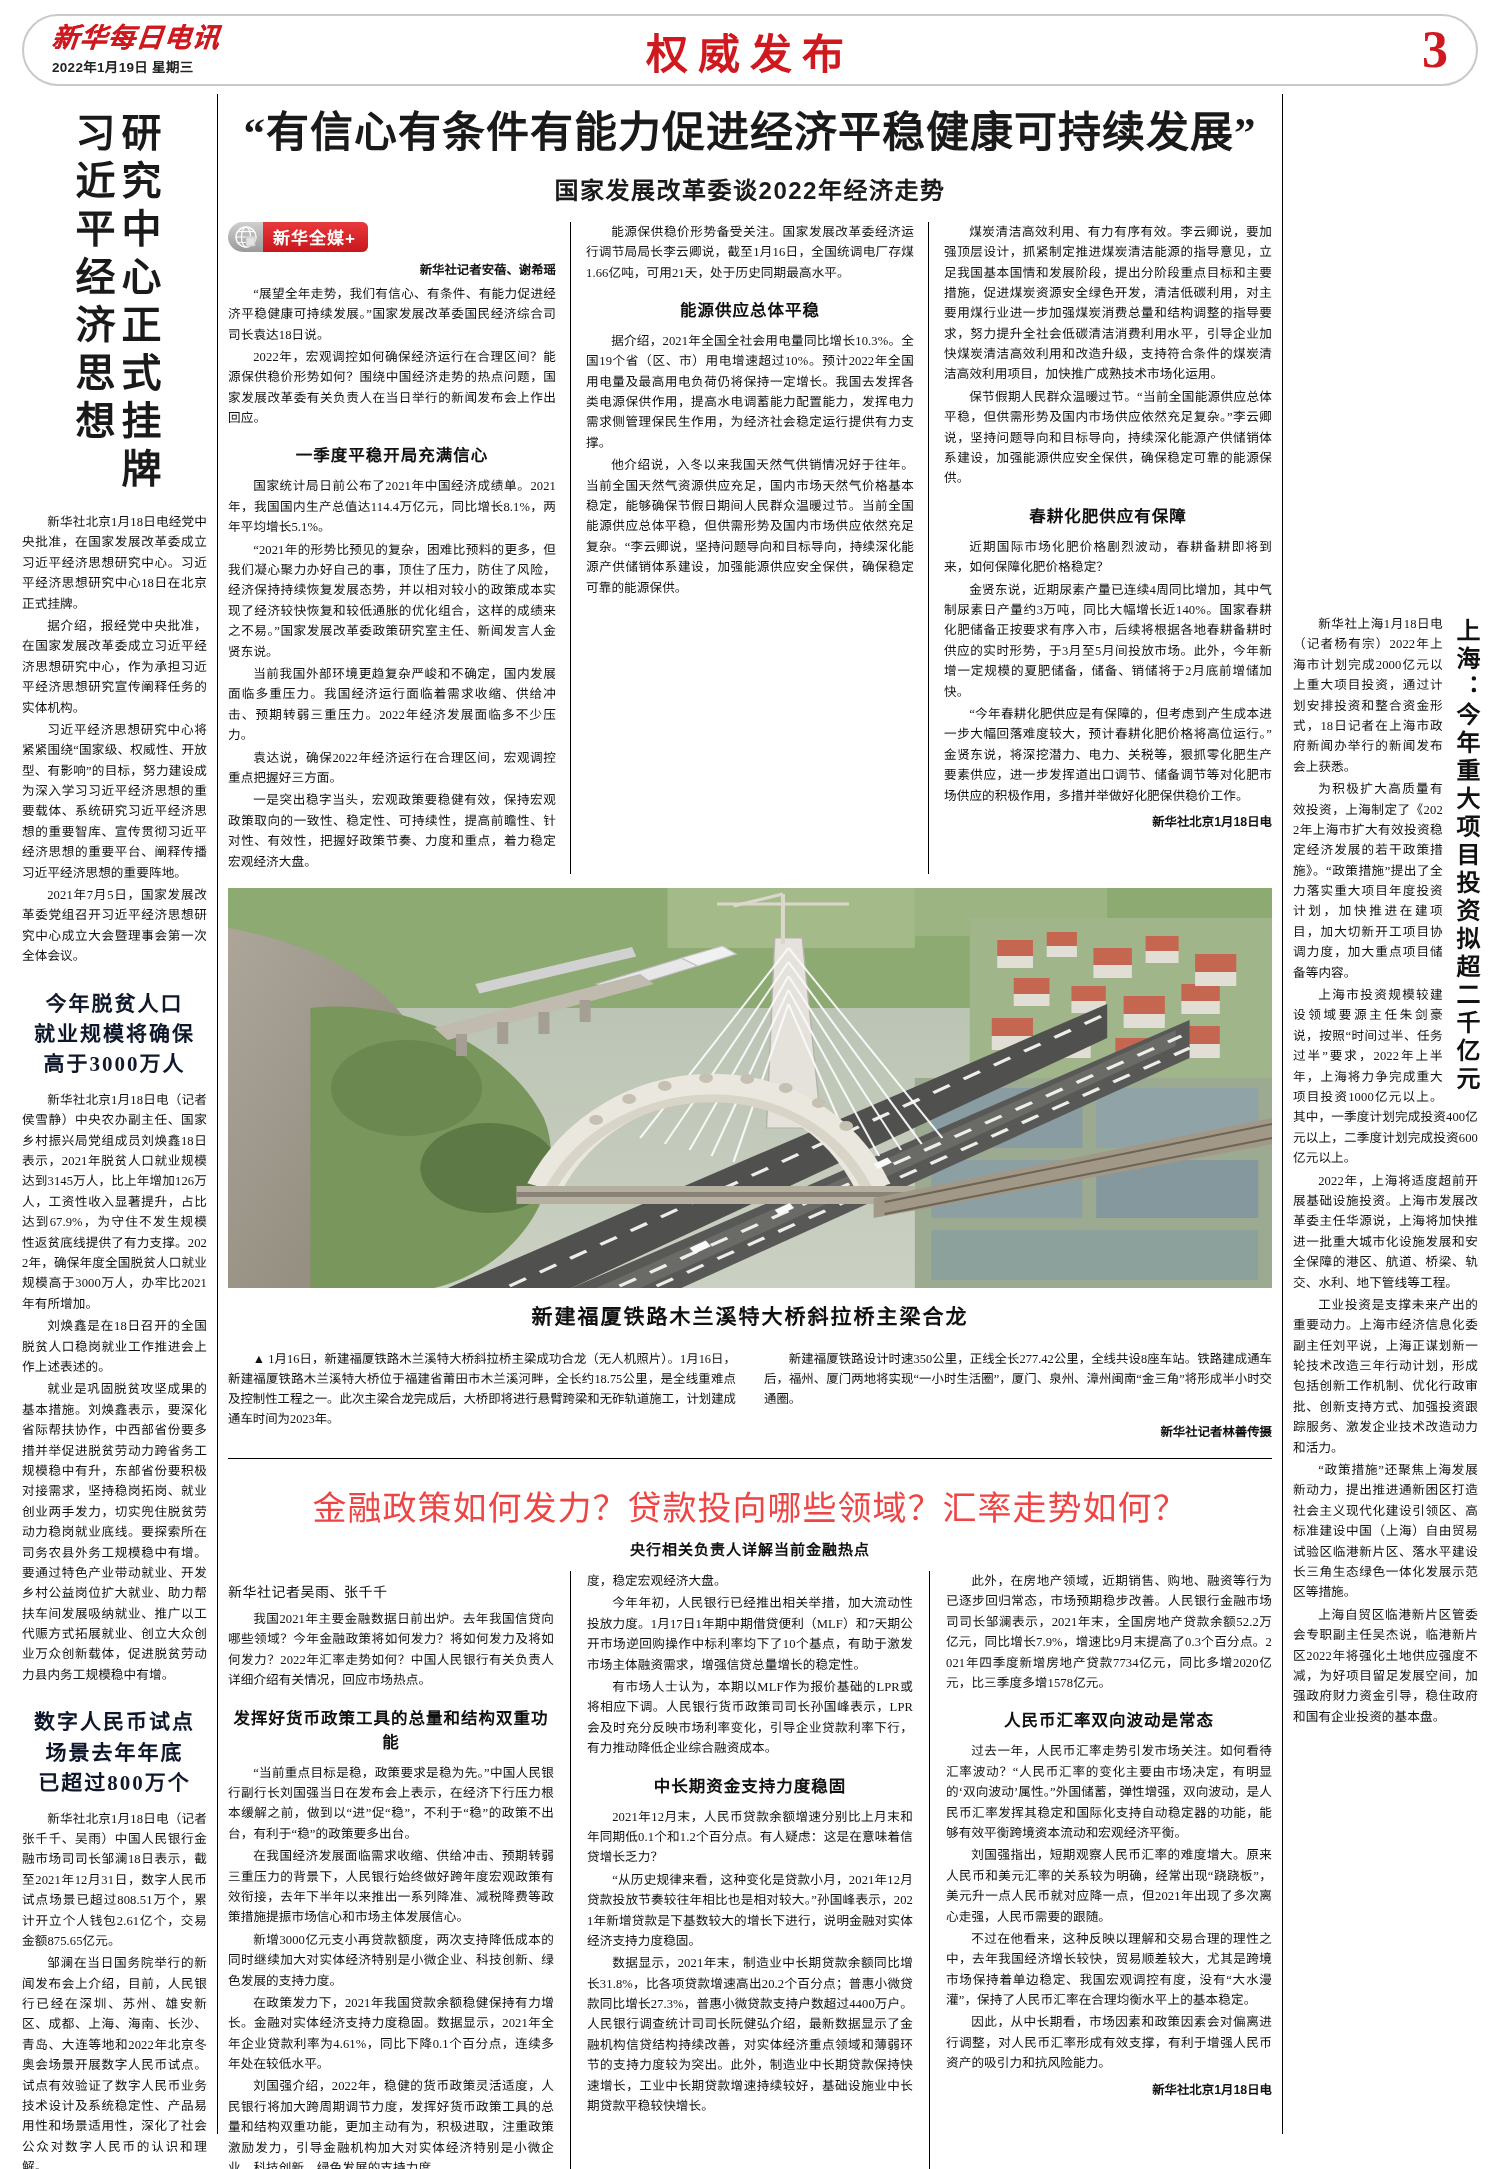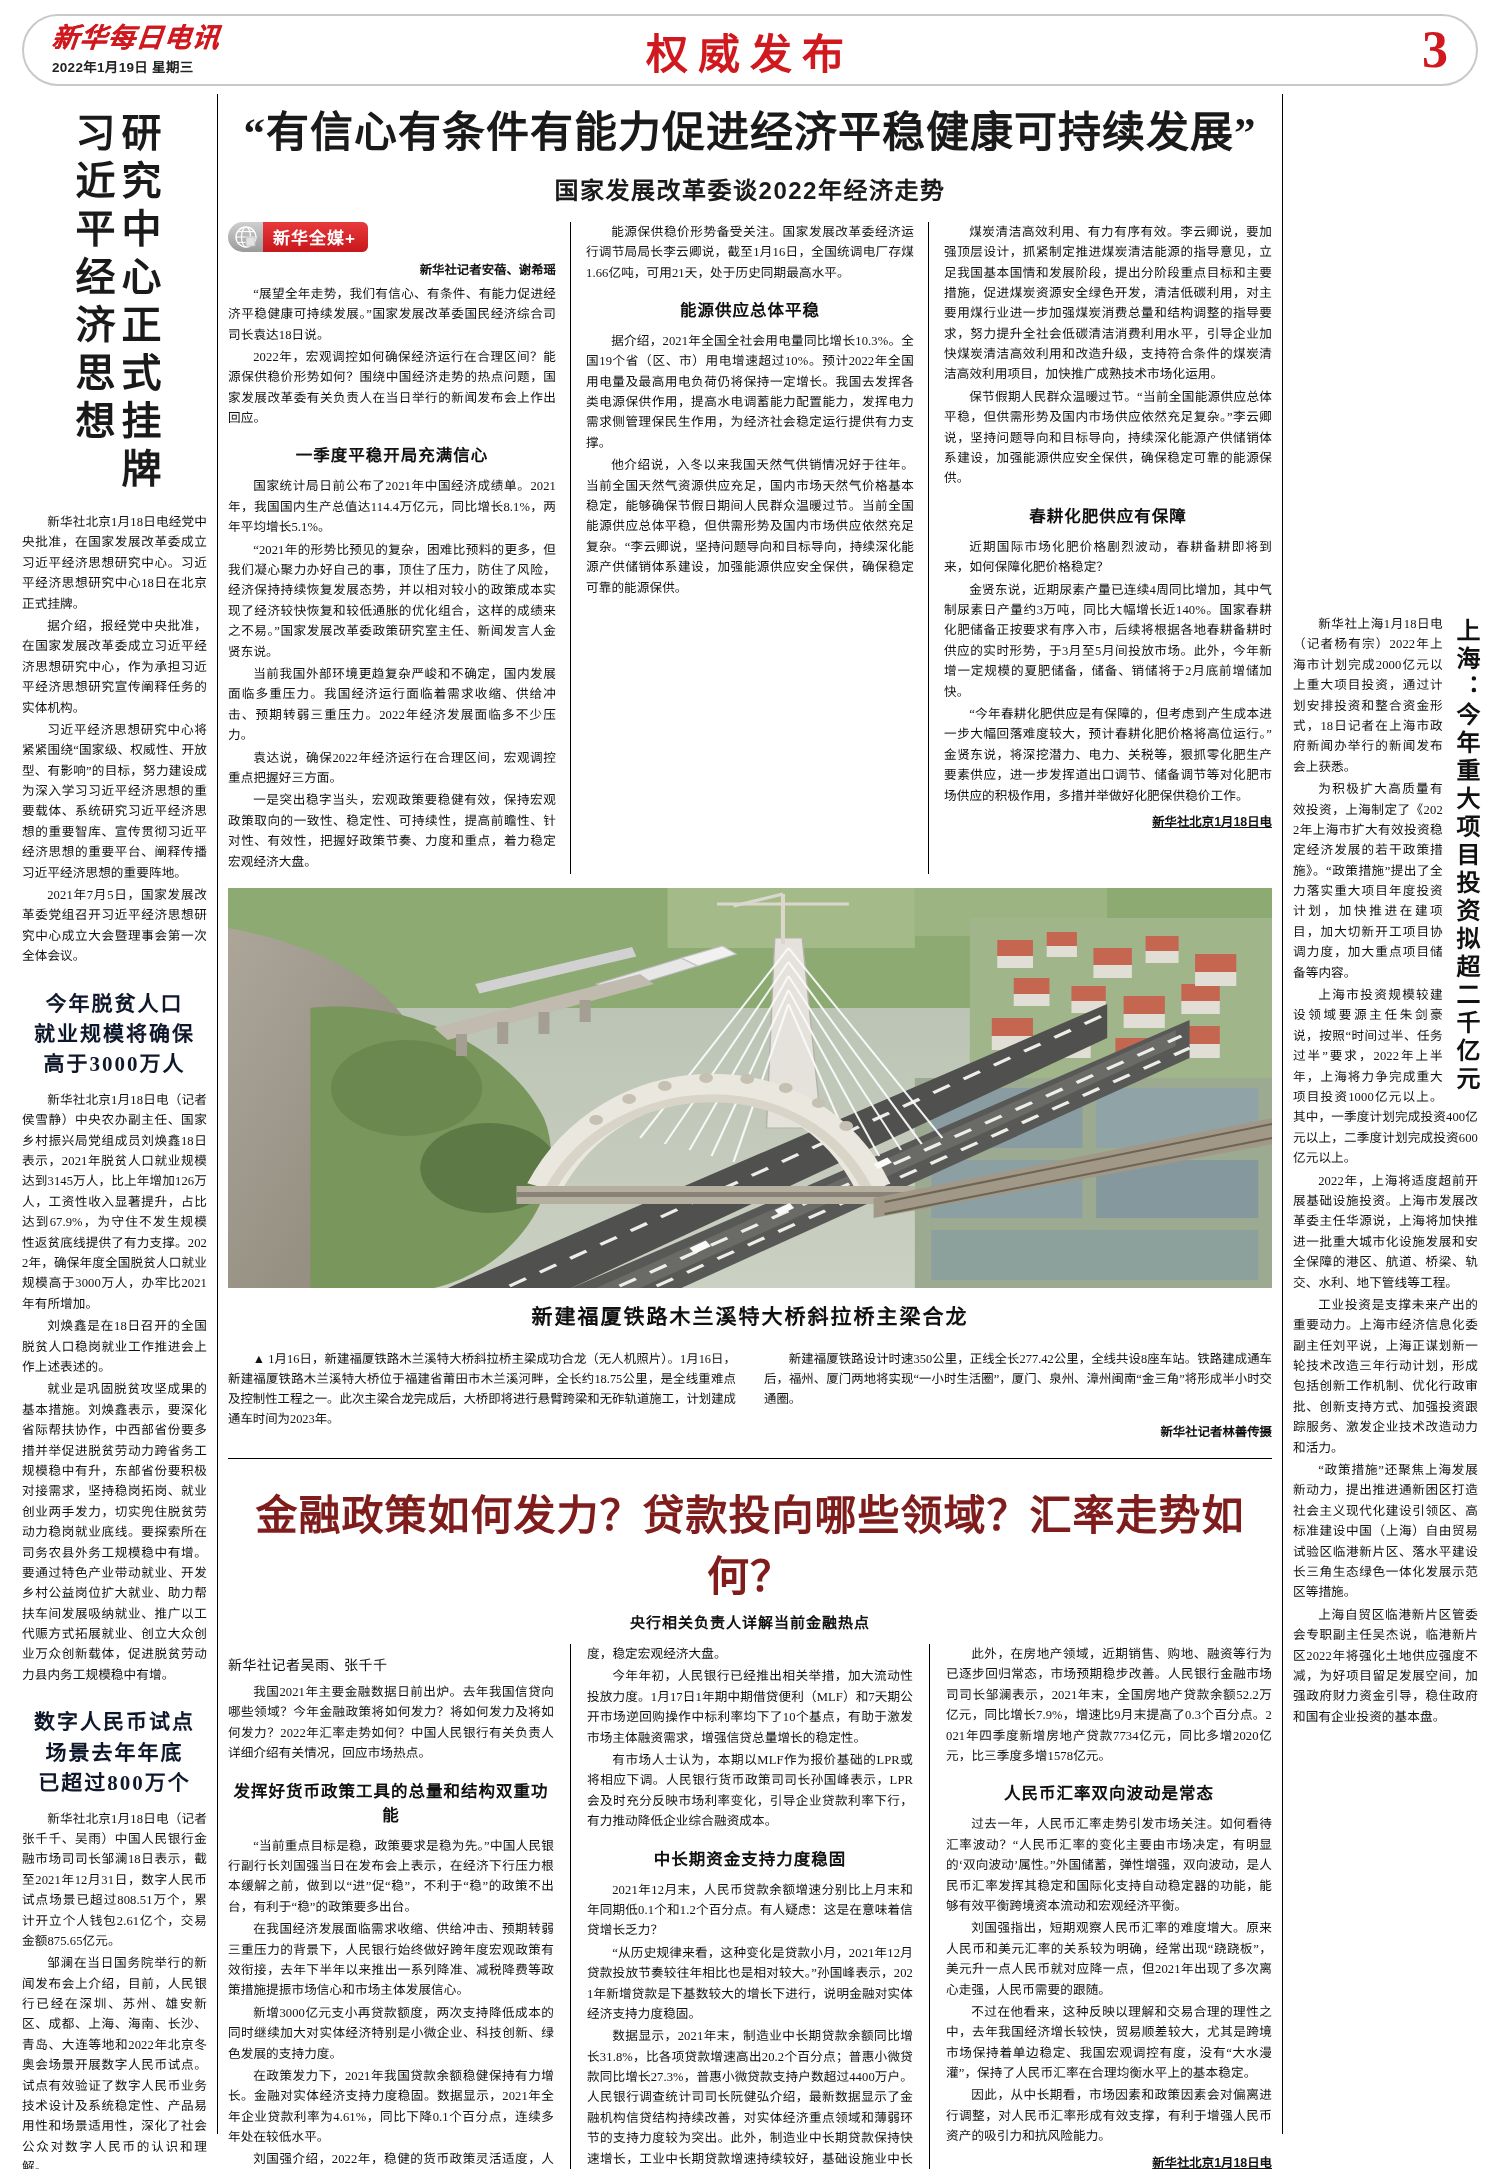--- a/index.html
+++ b/index.html
@@ -169,21 +169,20 @@
     text-align: center;
     margin: 10px 0 8px 0;
     letter-spacing: 0.5px;
   }
   .byline-right {
     font-family: "Liberation Sans", sans-serif;
     font-weight: bold;
     font-size: 12.4px;
     text-align: right;
     margin-top: 6px;
-    text-decoration: underline;
   }
   .sec-head {
     font-family: "Liberation Sans", sans-serif;
     font-weight: bold;
     font-size: 16.5px;
     text-align: center;
     letter-spacing: 1px;
     margin: 14px 0 10px 0;
   }
 
@@ -285,25 +284,25 @@
 
   
   .bottom {
     border-top: 1.5px solid #000;
     margin-top: 10px;
     padding-top: 14px;
   }
   .bottom-head {
     text-align: center;
     font-family: "Liberation Serif", serif;
-    font-weight: bold;
-    font-size: 42px;
+    font-weight: normal;
+    font-size: 34px;
     letter-spacing: 1px;
     margin: 8px 0 8px 0;
-    color: #7f1d1d;
+    color: #ef4444;
   }
   .bottom-sub {
     text-align: center;
     font-family: "Liberation Sans", sans-serif;
     font-weight: bold;
     font-size: 15px;
     letter-spacing: 1px;
     margin-bottom: 12px;
   }
   .nowrap-head { white-space: nowrap; }

